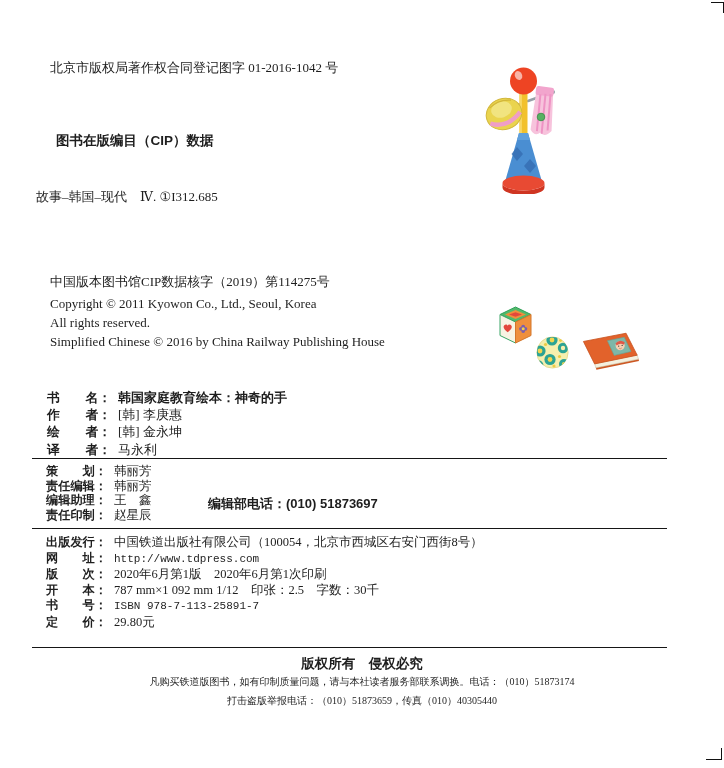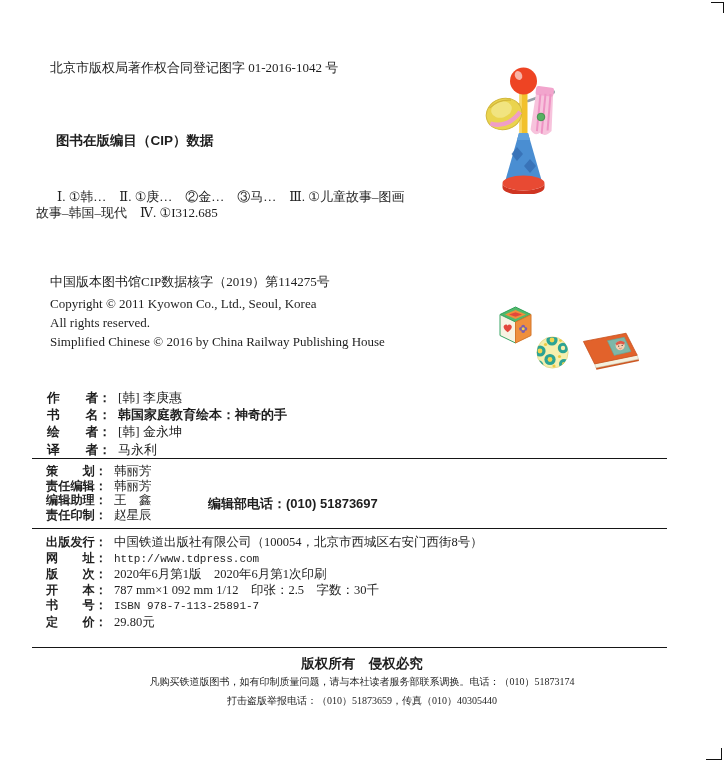--- a/index.html
+++ b/index.html
@@ -42,35 +42,34 @@
 <body>
 
 <div class="page">
 
   <div class="abs serif" id="reg-line">北京市版权局著作权合同登记图字 01-2016-1042 号</div>
 
   <div class="abs sansb" id="cip-heading">图书在版编目（CIP）数据</div>
 
 
   <div class="abs serif" id="cip-para2">
-    <div class="indent">Ⅰ. ①韩…　Ⅱ. ①庚…　②金…　③马…　Ⅲ. ①儿童故事–图画</div>
     <div>故事–韩国–现代　Ⅳ. ①I312.685</div>
   </div>
 
   <div class="abs serif" id="cip-record">中国版本图书馆CIP数据核字（2019）第114275号</div>
 
   <div class="abs serif" id="copyright">
     <div>Copyright © 2011 Kyowon Co., Ltd., Seoul, Korea</div>
     <div>All rights reserved.</div>
     <div>Simplified Chinese © 2016 by China Railway Publishing House</div>
   </div>
 
   <div class="abs rowblock" id="book-info">
+    <div class="row"><span class="label">书　　名：</span><span class="value strong">韩国家庭教育绘本：神奇的手</span></div>
     <div class="row"><span class="label">作　　者：</span><span class="value">[韩] 李庚惠</span></div>
-    <div class="row"><span class="label">书　　名：</span><span class="value strong">韩国家庭教育绘本：神奇的手</span></div>
     <div class="row"><span class="label">绘　　者：</span><span class="value">[韩] 金永坤</span></div>
     <div class="row"><span class="label">译　　者：</span><span class="value">马永利</span></div>
   </div>
 
   <div class="rule" style="top:458px;"></div>
 
   <div class="abs rowblock" id="staff">
     <div class="row"><span class="label">策　　划：</span><span class="value">韩丽芳</span></div>
     <div class="row"><span class="label">责任编辑：</span><span class="value">韩丽芳</span></div>
     <div class="row"><span class="label">编辑助理：</span><span class="value">王　鑫</span></div>

